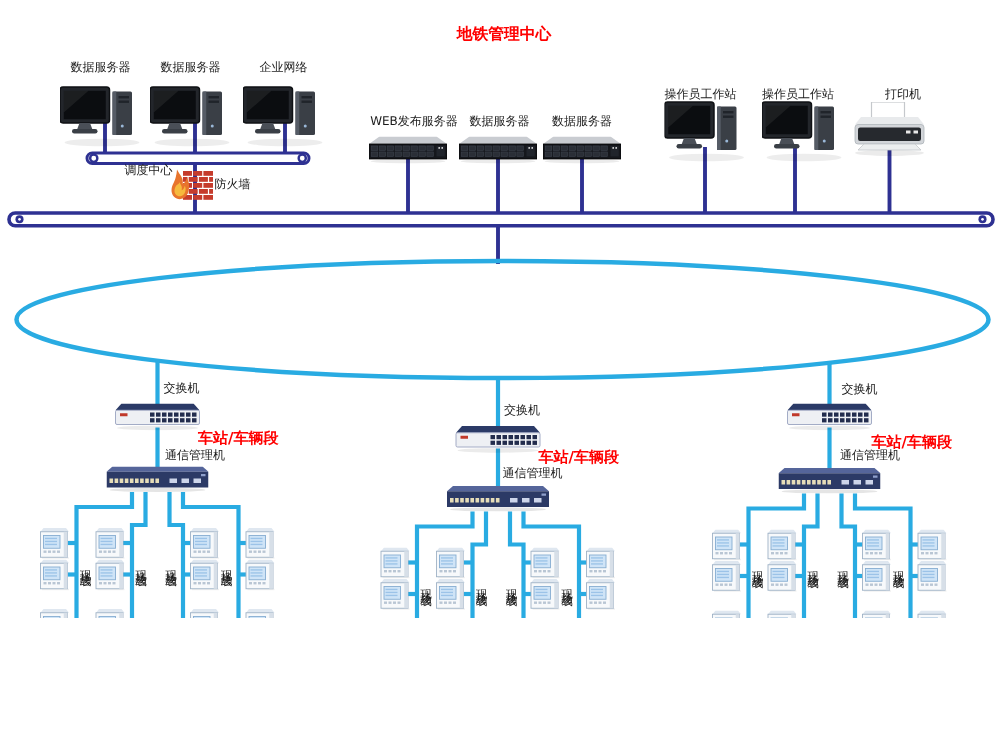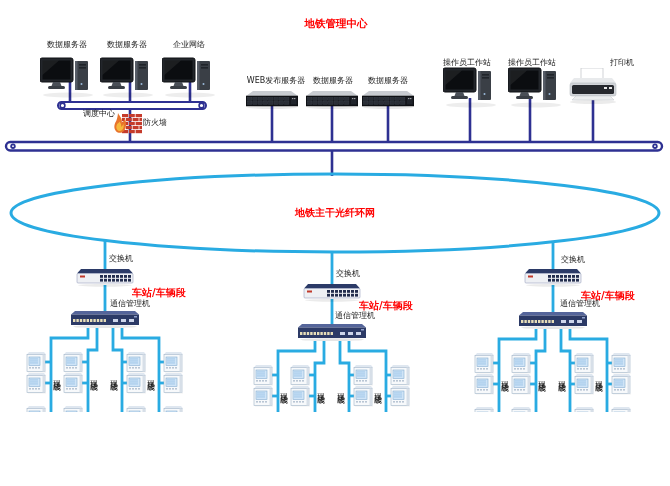--- a/index.html
+++ b/index.html
@@ -290,33 +290,32 @@
       </svg></div>
   <div class="icon" style="left:306px;top:91px;"><svg width="52" height="18">
         <use href="#sym-server"></use>
       </svg></div>
   <div class="icon" style="left:362px;top:91px;"><svg width="52" height="18">
         <use href="#sym-server"></use>
       </svg></div>
 
   <div class="lbl ctr" style="left:427px;top:59px;width:80px;">操作员工作站</div>
   <div class="lbl ctr" style="left:492px;top:59px;width:80px;">操作员工作站</div>
-  <div class="lbl ctr" style="left:592px;top:59px;width:60px;">打印机</div>
+  <div class="lbl ctr" style="left:572px;top:59px;width:60px;">打印机</div>
   <div class="icon" style="left:443px;top:64px;"><svg width="54" height="44">
         <use href="#sym-computer"></use>
       </svg></div>
   <div class="icon" style="left:508px;top:64px;"><svg width="54" height="44">
         <use href="#sym-computer"></use>
       </svg></div>
   <div class="icon" style="left:568px;top:68px;"><svg width="50" height="36">
         <use href="#sym-printer"></use>
       </svg></div>
 
 
-  <div class="ringlbl">地铁主干光纤环网</div>
 
   <div class="lbl" style="left:109px;top:255px;">交换机</div>
   <div class="icon" style="left:76px;top:269px;"><svg width="58" height="18">
         <use href="#sym-switch"></use>
       </svg></div>
   <div class="lbl red" style="left:132px;top:287px;">车站/车辆段</div>
   <div class="lbl" style="left:110px;top:300px;">通信管理机</div>
   <div class="icon" style="left:71px;top:311px;"><svg width="68" height="17">
         <use href="#sym-comm"></use>
       </svg></div>

